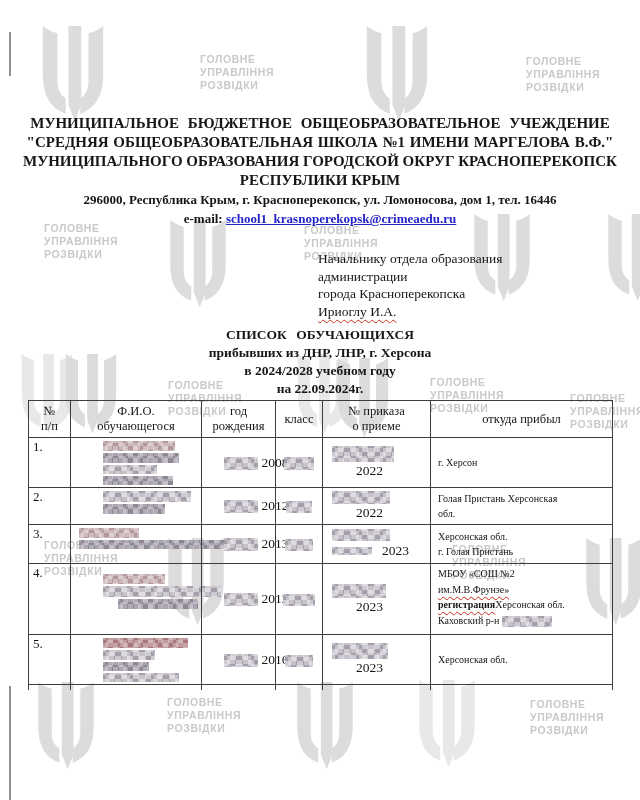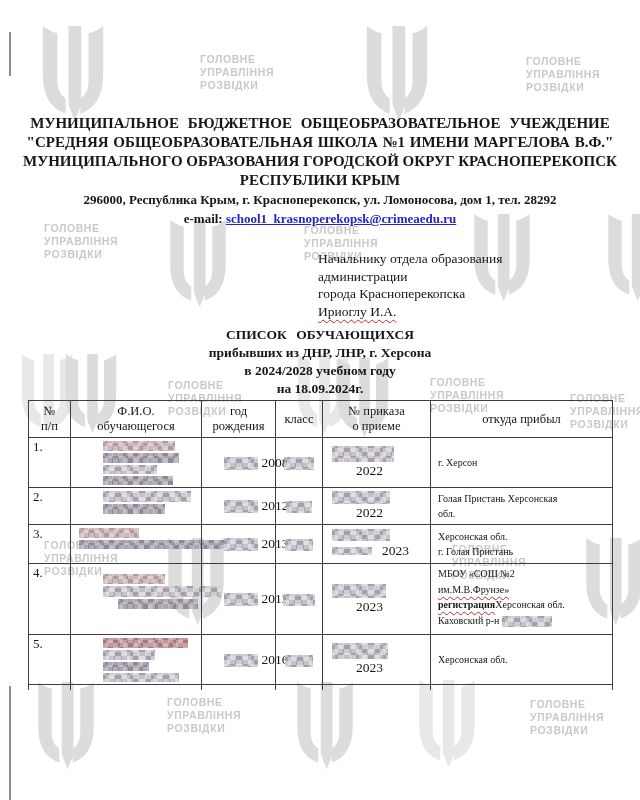--- a/index.html
+++ b/index.html
@@ -180,36 +180,36 @@
 
   <div class="edge" style="top:32px;height:44px"></div>
   <div class="edge" style="top:686px;height:114px"></div>
 
   <div class="doc">
     <div class="org">
       <div class="org-l ws1">МУНИЦИПАЛЬНОЕ БЮДЖЕТНОЕ ОБЩЕОБРАЗОВАТЕЛЬНОЕ УЧЕЖДЕНИЕ</div>
       <div class="org-l ws2">"СРЕДНЯЯ ОБЩЕОБРАЗОВАТЕЛЬНАЯ ШКОЛА №1 ИМЕНИ МАРГЕЛОВА В.Ф."</div>
       <div class="org-l">МУНИЦИПАЛЬНОГО ОБРАЗОВАНИЯ ГОРОДСКОЙ ОКРУГ КРАСНОПЕРЕКОПСК</div>
       <div class="org-l">РЕСПУБЛИКИ КРЫМ</div>
-      <div class="addr">296000, Республика Крым, г. Красноперекопск, ул. Ломоносова, дом 1, тел. 28292</div>
+      <div class="addr">296000, Республика Крым, г. Красноперекопск, ул. Ломоносова, дом 1, тел. 16446</div>
       <div class="email-line"><span>e-mail: </span><a class="email">school1_krasnoperekopsk@crimeaedu.ru</a></div>
     </div>
 
     <div class="addressee">
       <div>Начальнику отдела образования</div>
       <div>администрации</div>
       <div>города Красноперекопска</div>
       <div><span class="wavy">Ириоглу  И.А.</span></div>
     </div>
 
     <div class="title">
       <div class="t1">СПИСОК ОБУЧАЮЩИХСЯ</div>
       <div>прибывших из ДНР, ЛНР, г. Херсона</div>
       <div>в 2024/2028 учебном году</div>
-      <div>на 18.09.2024г.</div>
+      <div>на 22.09.2024г.</div>
     </div>
 
     <div class="tbl-clip">
       <table>
         <colgroup>
           <col style="width:42px">
             <col style="width:131px">
             <col style="width:74px">
           <col style="width:47px">
             <col style="width:108px">

